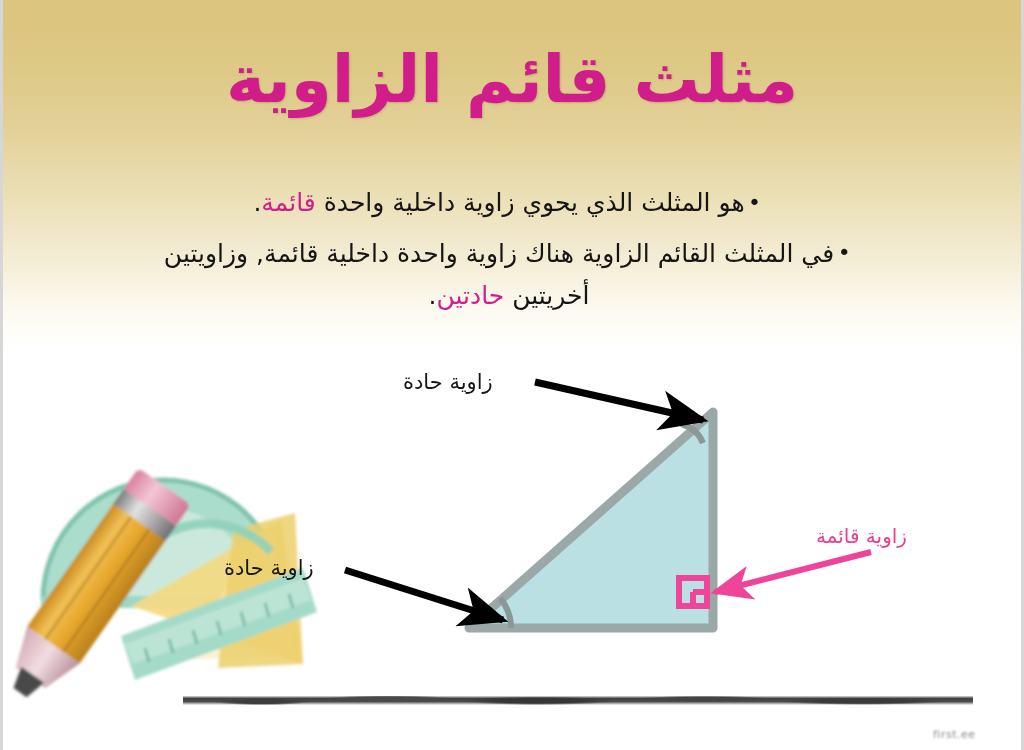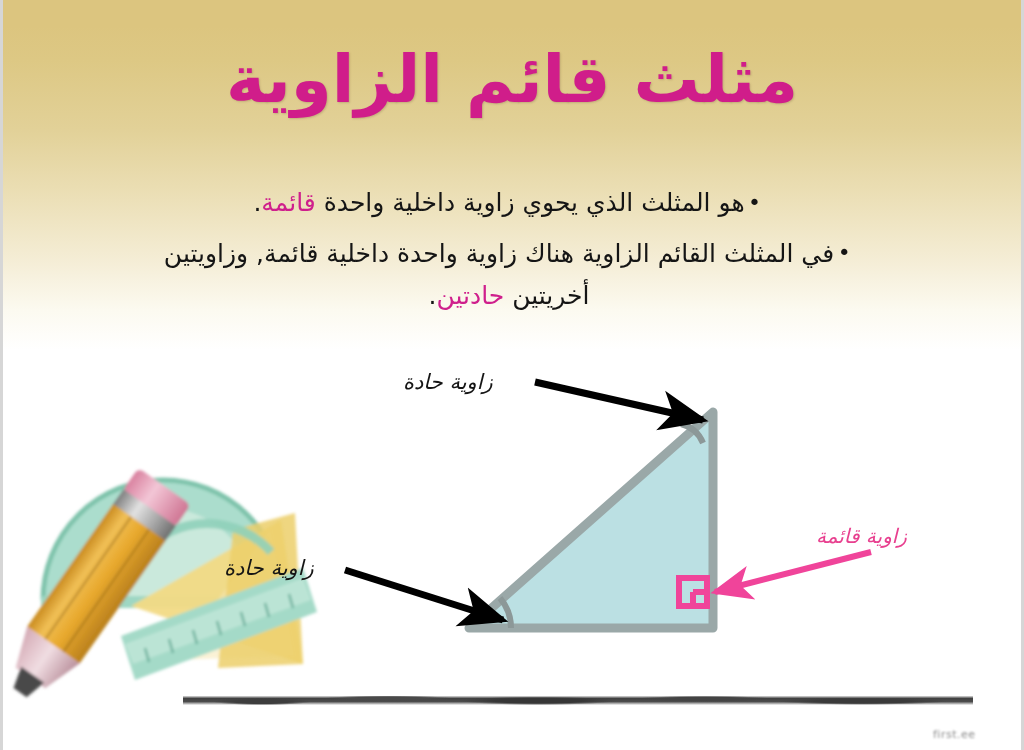--- a/index.html
+++ b/index.html
@@ -92,21 +92,20 @@
     width: 1024px;
     height: 750px;
   }
   
   .fig-label {
     position: absolute;
     font-size: 21px;
     color: #151515;
     white-space: nowrap;
     font-family: "DejaVu Sans", "Liberation Sans", sans-serif;
-    font-style: italic;
   }
   #label-acute-top   { top: 370px; left: 400px; }
   #label-acute-left  { top: 556px; left: 221px; }
   #label-right-angle {
     top: 524px; left: 813px;
     color: #e8408f;
     font-size: 20px;
   }
   
   #smudge {

